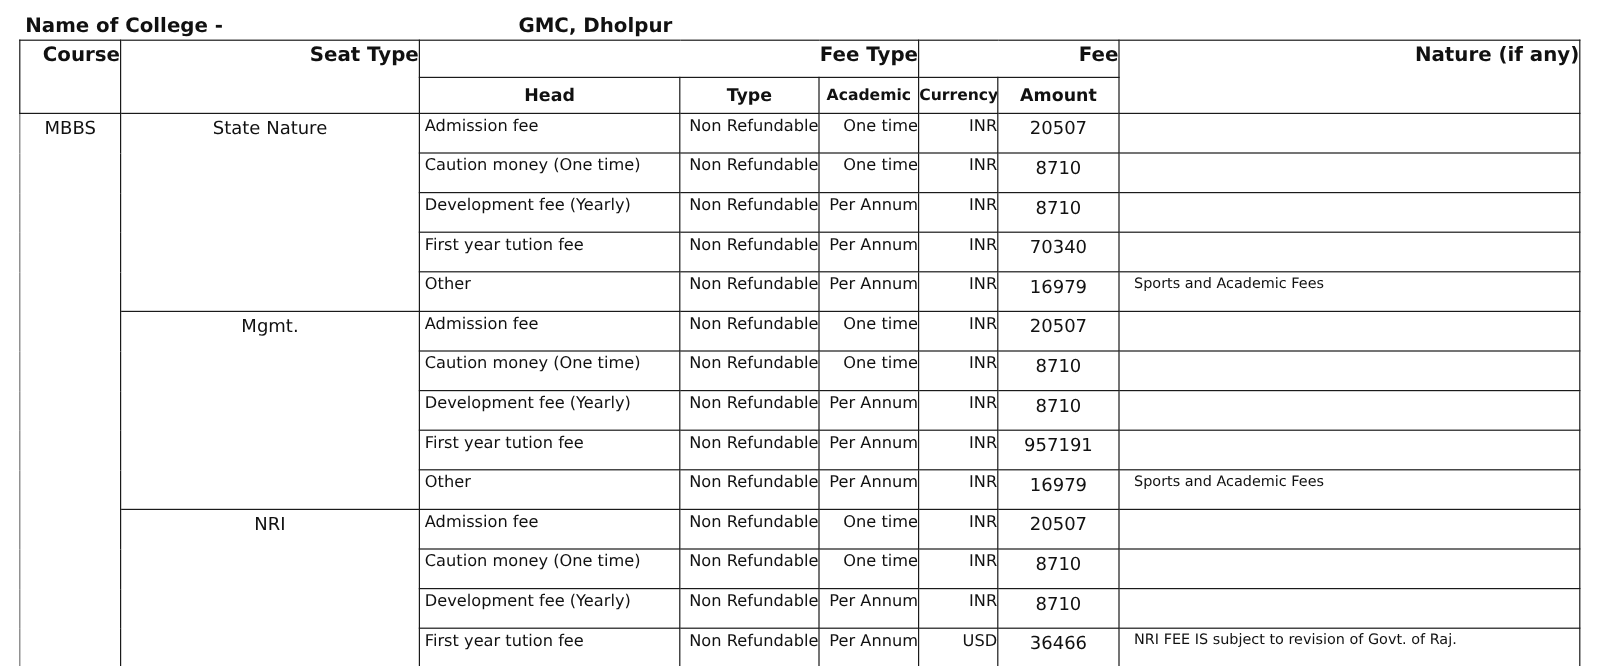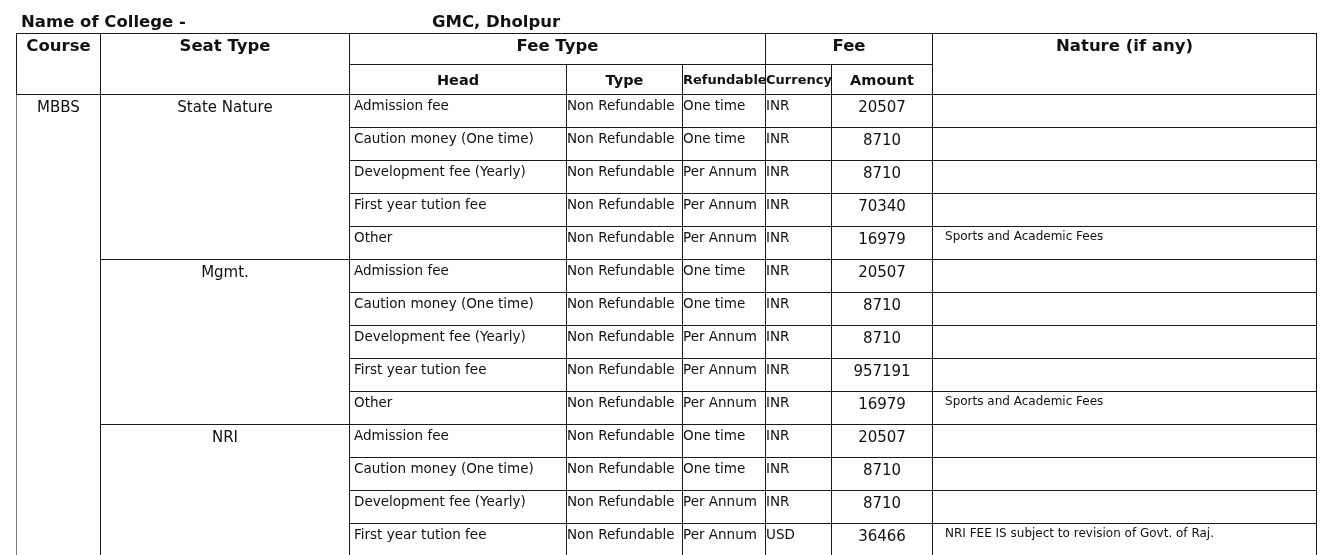--- a/index.html
+++ b/index.html
@@ -5,28 +5,28 @@
   html, body { margin: 0; padding: 0; background: #ffffff; }
   body { width: 1332px; height: 555px; position: relative; overflow: hidden;
          font-family: "DejaVu Sans", sans-serif; color: #111; }
   .title { position: absolute; top: 12px; font-weight: bold; font-size: 16.5px; }
   .title-label { left: 21px; }
   .title-value { left: 432px; }
   table { position: absolute; left: 16px; top: 33px; border-collapse: collapse;
           table-layout: fixed; width: 1300px; }
   td, th { border: 1.5px solid #1a1a1a; padding: 0; overflow: hidden; white-space: nowrap; }
   th { font-weight: bold; vertical-align: top; text-align: center; }
-  th.h1 { font-size: 16.5px; height: 28px; padding-top: 2px; }
+  th.h1 { font-size: 16.5px; height: 28px; padding-top: 2px; text-align: right; }
   th.h2 { font-size: 14.5px; height: 29px; vertical-align: middle; }
   th.h2.small { font-size: 13px; }
   td { font-size: 13.5px; height: 29px; vertical-align: top; padding-top: 2px; }
   td.course, td.seat { font-size: 15px; text-align: center; padding-top: 3px; }
   td.course { border-left-color: #777; }
   td.head { padding-left: 4px; text-align: left; margin-left: 46px; }
-  td.c { text-align: left; }
+  td.c { text-align: right; }
   td.amount { font-size: 15px; text-align: center; padding-top: 3px; }
   td.remarks { font-size: 12px; padding-left: 12px; text-align: left; }
 </style>
 </head>
 <body>
 
 <div class="title title-label">Name of College -</div>
 <div class="title title-value">GMC, Dholpur</div>
 
 <table>
@@ -44,21 +44,21 @@
     <tr>
       <th class="h1" rowspan="2">Course</th>
       <th class="h1" rowspan="2">Seat Type</th>
       <th class="h1" colspan="3">Fee Type</th>
       <th class="h1" colspan="2">Fee</th>
       <th class="h1" rowspan="2">Nature (if any)</th>
     </tr>
     <tr>
       <th class="h2">Head</th>
       <th class="h2">Type</th>
-      <th class="h2 small">Refundable</th>
+      <th class="h2 small">Academic</th>
       <th class="h2 small">Currency</th>
       <th class="h2">Amount</th>
     </tr>
   </thead>
   <tbody id="tbody">
       <tr>
         <td class="course" rowspan="15">MBBS</td>
         <td class="seat" rowspan="5">State Nature</td>
         <td class="head">Admission fee</td>
         <td class="c">Non Refundable</td>

